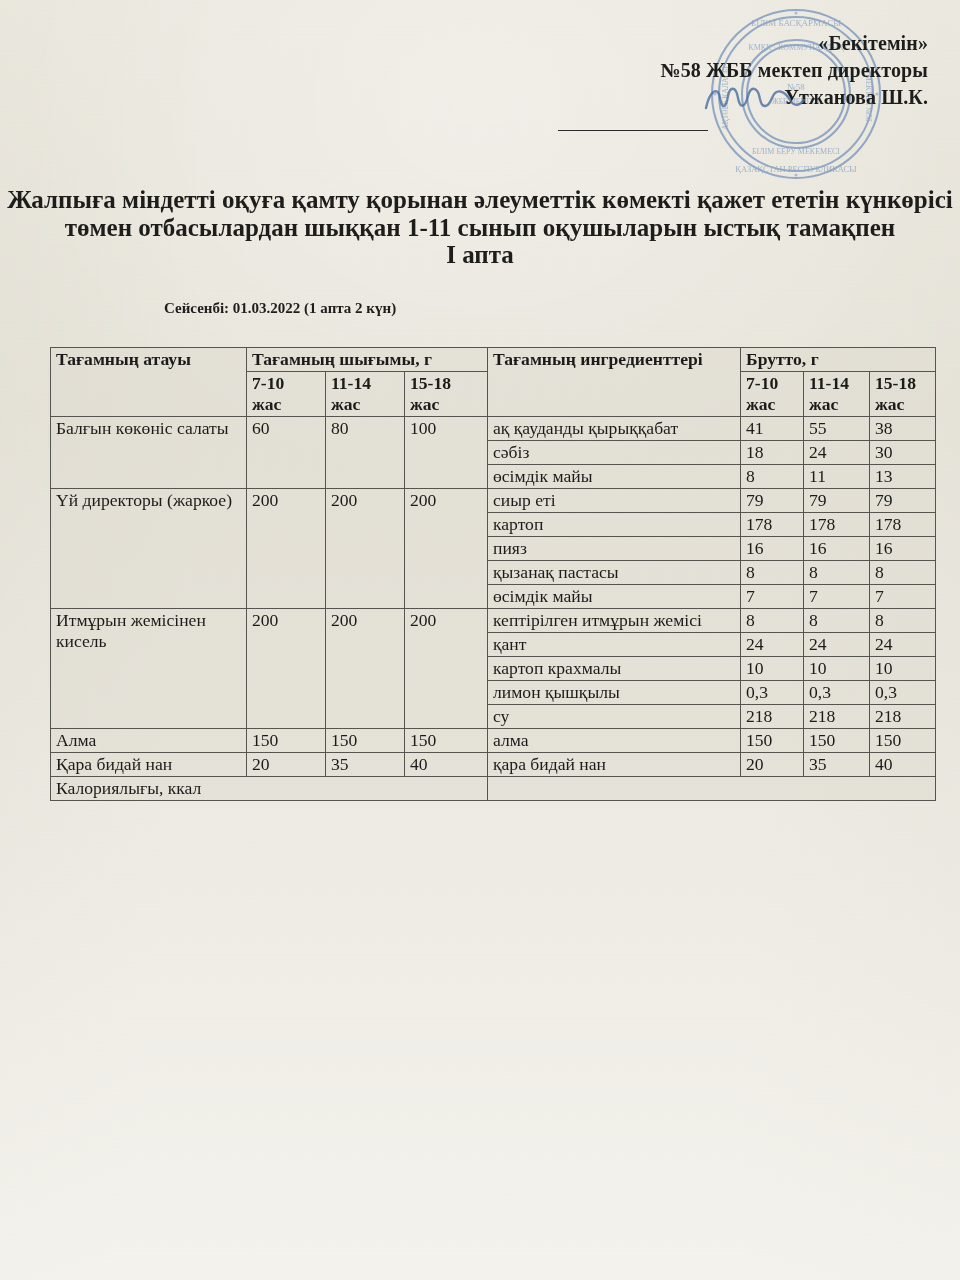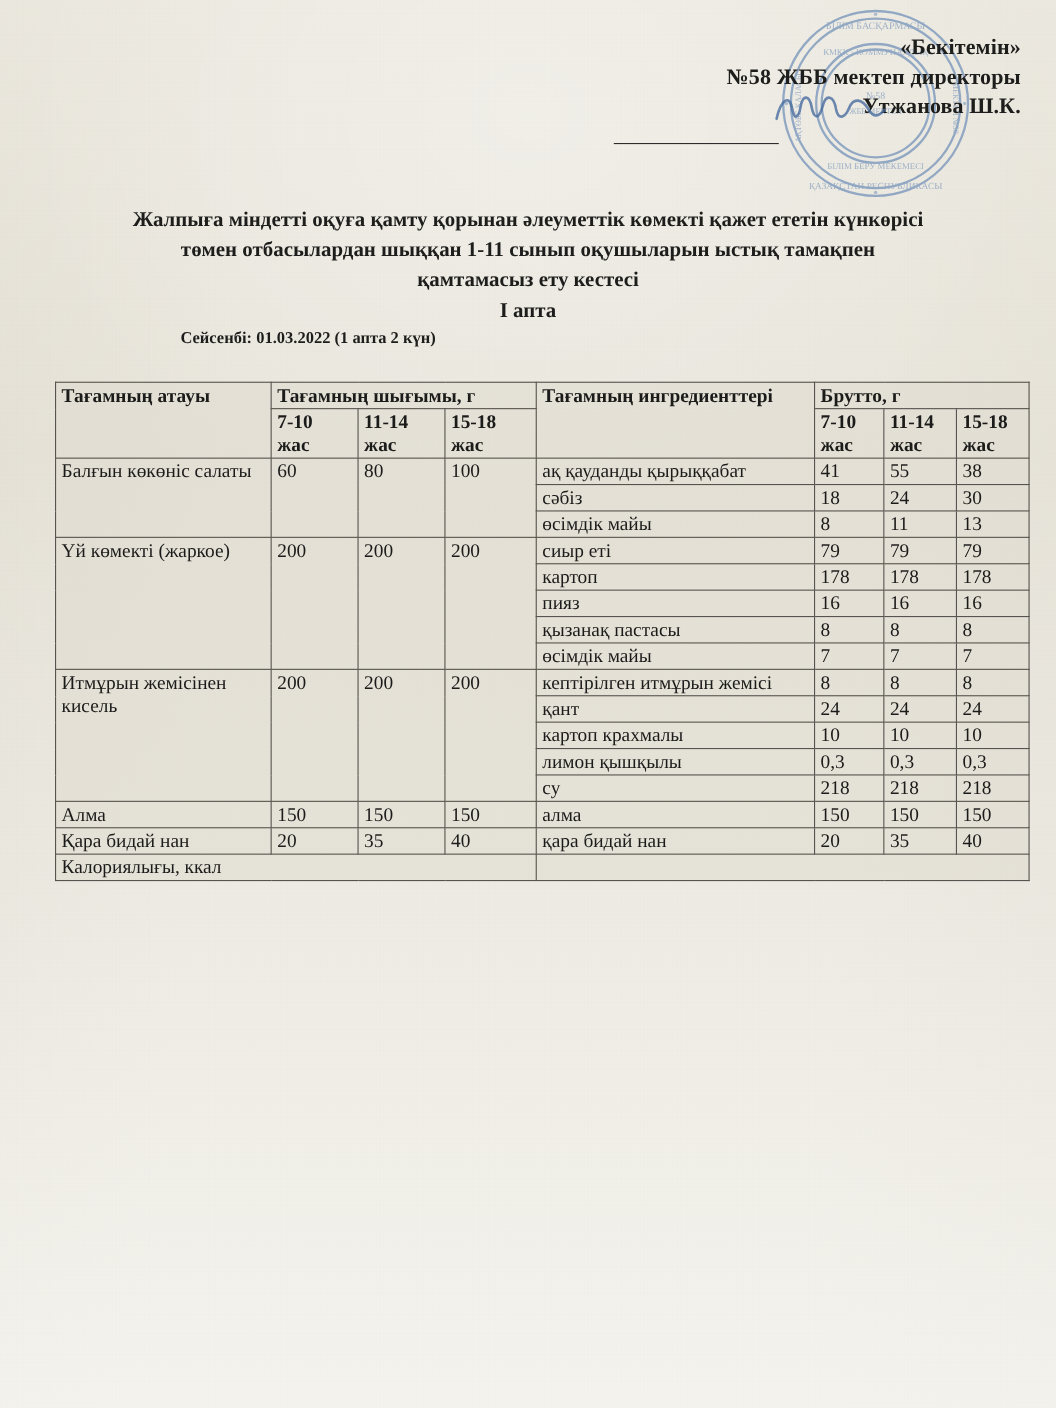--- a/index.html
+++ b/index.html
@@ -30,21 +30,21 @@
     border-bottom:1.6px solid #2c2c2a;z-index:5;}
 
   
   .stamp{position:absolute;left:708px;top:6px;width:176px;height:176px;z-index:3;opacity:.72;}
   .stamp svg{width:100%;height:100%;display:block;}
   .signature{position:absolute;left:700px;top:78px;width:110px;height:40px;z-index:6;opacity:.8;}
   .signature svg{width:100%;height:100%;display:block;}
 
   
   .title-block{position:absolute;left:0;right:0;top:186px;text-align:center;z-index:4;}
-  .title-block .tl{display:block;font-weight:bold;font-size:19px;line-height:27.5px;}
+  .title-block .tl{display:block;font-weight:bold;font-size:25px;line-height:27.5px;}
 
   .daterow{position:absolute;left:140px;top:300px;font-weight:bold;font-size:15px;z-index:4;margin-left:24px;}
 
   
   .tbl-wrap{position:absolute;left:50px;top:347px;width:885px;z-index:4;}
   table.menu{border-collapse:collapse;width:885px;table-layout:fixed;
     background:rgba(222,218,207,.55);}
   table.menu td,table.menu th{
     border:1.3px solid #56544e;padding:1px 5px;
     font-size:17.6px;font-weight:normal;text-align:left;vertical-align:top;
@@ -109,21 +109,20 @@
 <div class="approval">
   <span class="ln">«Бекітемін»</span>
   <span class="ln">№58 ЖББ мектеп директоры</span>
   <span class="ln">Утжанова Ш.К.</span>
   <div class="sig-line"></div>
 </div>
 
 <div class="title-block">
   <span class="tl">Жалпыға міндетті оқуға қамту қорынан әлеуметтік көмекті қажет ететін күнкөрісі</span>
   <span class="tl">төмен отбасылардан шыққан 1-11 сынып оқушыларын ыстық тамақпен</span>
-  <span class="tl">қамтамасыз ету кестесі</span>
   <span class="tl">I апта</span>
 </div>
 
 <div class="daterow">Сейсенбі: 01.03.2022 (1 апта 2 күн)</div>
 
 <div class="tbl-wrap">
 <table class="menu">
   <colgroup>
     <col class="c-dish">
         <col class="c-y1">
@@ -185,21 +184,21 @@
           <td class="cellnum">24</td>
           <td class="cellnum">30</td>
         </tr>
         <tr class="rowh">
           <td class="ing">өсімдік майы</td>
           <td class="cellnum">8</td>
           <td class="cellnum">11</td>
           <td class="cellnum">13</td>
         </tr>
         <tr class="rowh">
-          <td rowspan="5" class="dishname">Үй көмекті (жаркое)</td>
+          <td rowspan="5" class="dishname">Үй директоры (жаркое)</td>
           <td rowspan="5" class="cellnum">200</td>
           <td rowspan="5" class="cellnum">200</td>
           <td rowspan="5" class="cellnum">200</td>
           <td class="ing">сиыр еті</td>
           <td class="cellnum">79</td>
           <td class="cellnum">79</td>
           <td class="cellnum">79</td>
         </tr>
         <tr class="rowh">
           <td class="ing">картоп</td>

